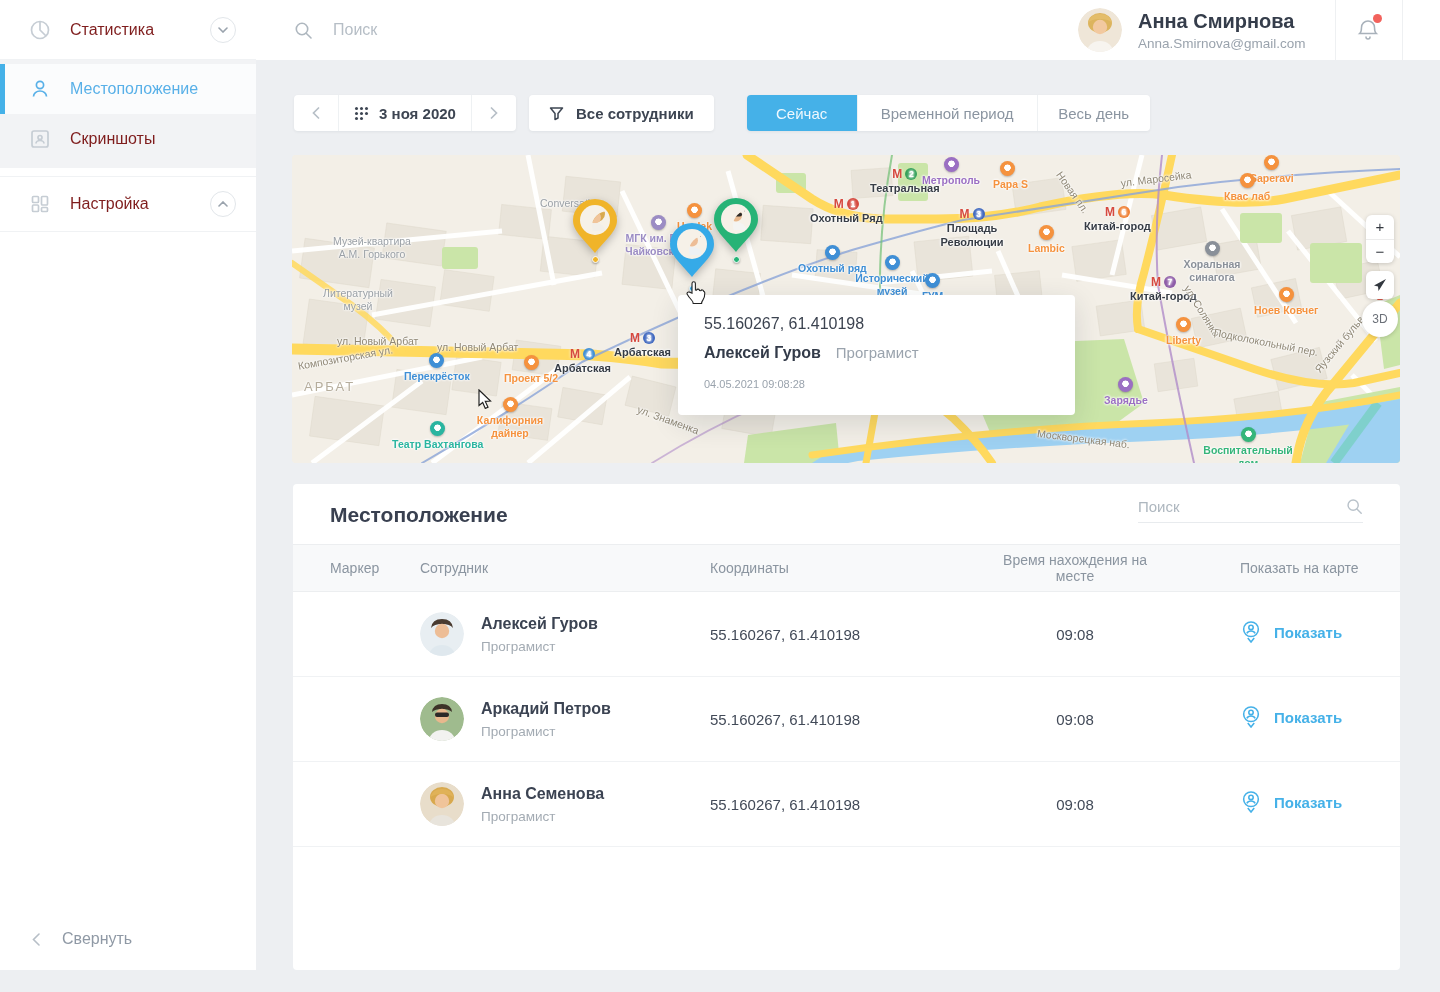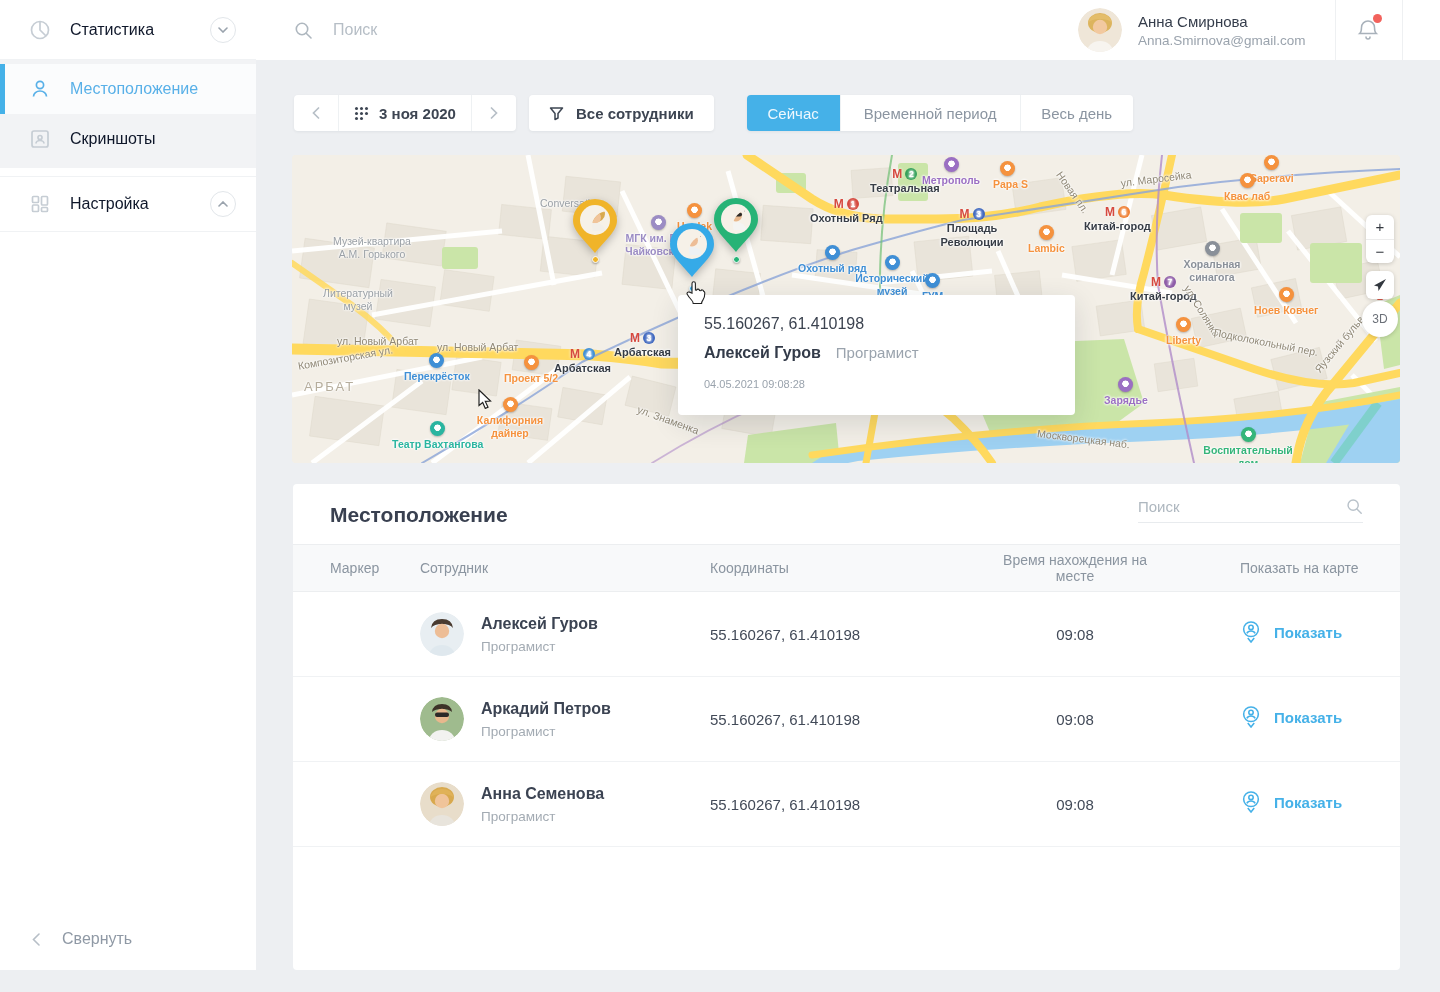--- a/index.html
+++ b/index.html
@@ -7,59 +7,59 @@
   body { background:#edeff2; font-family:"Liberation Sans", sans-serif; color:#3e4656; position:relative; }
   :root { --accent:#45b1e8; }
 
   
   .sidebar { position:absolute; left:0; top:0; width:256px; height:970px; background:#fff; z-index:5; }
   .logo-row { height:56px; display:flex; align-items:center; padding-left:28px; gap:10px; border-bottom:1px solid #f0f2f4; }
   .logo-mark { width:27px; height:27px; border-radius:50%; background:#3fa9e6; position:relative; flex:0 0 auto; }
   .logo-mark svg { position:absolute; left:0; top:0; }
   .logo-text { font-size:19px; font-weight:700; color:#3fa9e6; letter-spacing:.3px; }
   .side-item { display:flex; align-items:center; padding:0 20px 0 28px; gap:18px; cursor:pointer; }
-  .side-item .lbl { font-size:16px; font-weight:500; color:#0f172a; line-height:1.25; flex:1; }
+  .side-item .lbl { font-size:16px; font-weight:500; color:#7f1d1d; line-height:1.25; flex:1; }
   .si-stat { height:60px; border-bottom:1px solid #f0f2f4; }
   .si-mob { height:80px; }
   .side-group { background:#f2f3f5; padding:4px 0; }
   .si-sub { height:50px; }
   .si-active { background:#fbfcfd; border-left:5px solid #45b1e8; padding-left:23px; }
   .si-active .lbl { color:#58b0e8; }
   .si-set { height:56px; border-top:1px solid #f0f2f4; border-bottom:1px solid #f0f2f4; margin-top:8px; }
   .chev-circle { width:26px; height:26px; border:1px solid #e2e6ea; border-radius:50%; display:flex; align-items:center; justify-content:center; flex:0 0 auto; }
   .collapse-row { position:absolute; left:0; bottom:22px; width:100%; display:flex; align-items:center; gap:22px; padding-left:32px; color:#8f99a5; font-size:16px; cursor:pointer; }
   .icon24 { width:24px; height:24px; flex:0 0 auto; }
 
   
   .topbar { position:absolute; left:256px; top:0; width:1184px; height:60px; background:#fff; z-index:4; }
   .tb-search { position:absolute; left:38px; top:0; height:60px; display:flex; align-items:center; gap:20px; }
   .tb-search input { border:none; outline:none; font-size:16px; color:#3e4656; width:300px; font-family:inherit; }
   .tb-search input::placeholder { color:#b6bec6; }
   .tb-user { position:absolute; left:822px; top:8px; display:flex; align-items:center; gap:16px; cursor:pointer; }
   .tb-avatar { width:44px; height:44px; border-radius:50%; overflow:hidden; flex:0 0 auto; }
-  .tb-name { font-size:15px; font-weight:400; color:#353d4b; margin-bottom:3px; }
+  .tb-name { font-size:20px; font-weight:700; color:#353d4b; margin-bottom:3px; }
   .tb-email { font-size:13.5px; color:#9aa3ad; }
   .tb-div { position:absolute; top:0; width:1px; height:60px; background:#eef0f2; }
   .tb-bell { position:absolute; left:1097px; top:15px; width:30px; height:30px; cursor:pointer; }
   .bell-badge { position:absolute; right:1px; top:-1px; width:9px; height:9px; border-radius:50%; background:#f2625c; }
 
   
   .main { position:absolute; left:256px; top:60px; width:1184px; height:932px; }
 
   
   .toolbar { position:absolute; left:38px; top:35px; height:36px; display:flex; align-items:stretch; }
   .tool-shadow { box-shadow:0 1px 3px rgba(44,56,70,.07); }
   .date-group { display:flex; background:#fff; border-radius:4px; overflow:hidden; }
   .dg-btn { width:44px; display:flex; align-items:center; justify-content:center; cursor:pointer; }
   .dg-date { width:134px; display:flex; align-items:center; justify-content:center; gap:10px; border-left:1px solid #eef1f3; border-right:1px solid #eef1f3; font-size:15px; font-weight:600; color:#3d4552; cursor:pointer; }
   .filter-btn { margin-left:13px; background:#fff; border-radius:4px; display:flex; align-items:center; gap:12px; padding:0 20px; font-size:15px; font-weight:600; color:#3d4552; cursor:pointer; }
   .tabs { margin-left:33px; display:flex; border-radius:4px; overflow:hidden; }
   .tab { display:flex; align-items:center; justify-content:center; font-size:15px; color:#8b95a1; background:#fff; cursor:pointer; }
   .tab + .tab { border-left:1px solid #eef1f3; }
-  .tab-now { width:93px; } .tab-period { width:180px; } .tab-day { width:113px; }
+  .tab-now { width:110px; } .tab-period { width:180px; } .tab-day { width:113px; }
   .tab.active { background:var(--accent); color:#eff8fe; border-left:none !important; }
 
   
   .map { position:absolute; left:36px; top:95px; width:1108px; height:308px; border-radius:4px; overflow:hidden; background:#f3efe7; }
   .map-base { position:absolute; left:0; top:0; }
   .map-labels { position:absolute; inset:0; pointer-events:none; }
   .map-label { position:absolute; font-size:10.5px; line-height:1.2; text-align:center; transform-origin:left top;
                text-shadow:0 0 3px #fff,0 0 3px #fff,0 0 2px #fff; display:flex; flex-direction:column; align-items:center; max-width:96px; }
   .map-label .t { white-space:pre-line; }
   .map-label.street .t { color:#8f8775; white-space:nowrap; }

